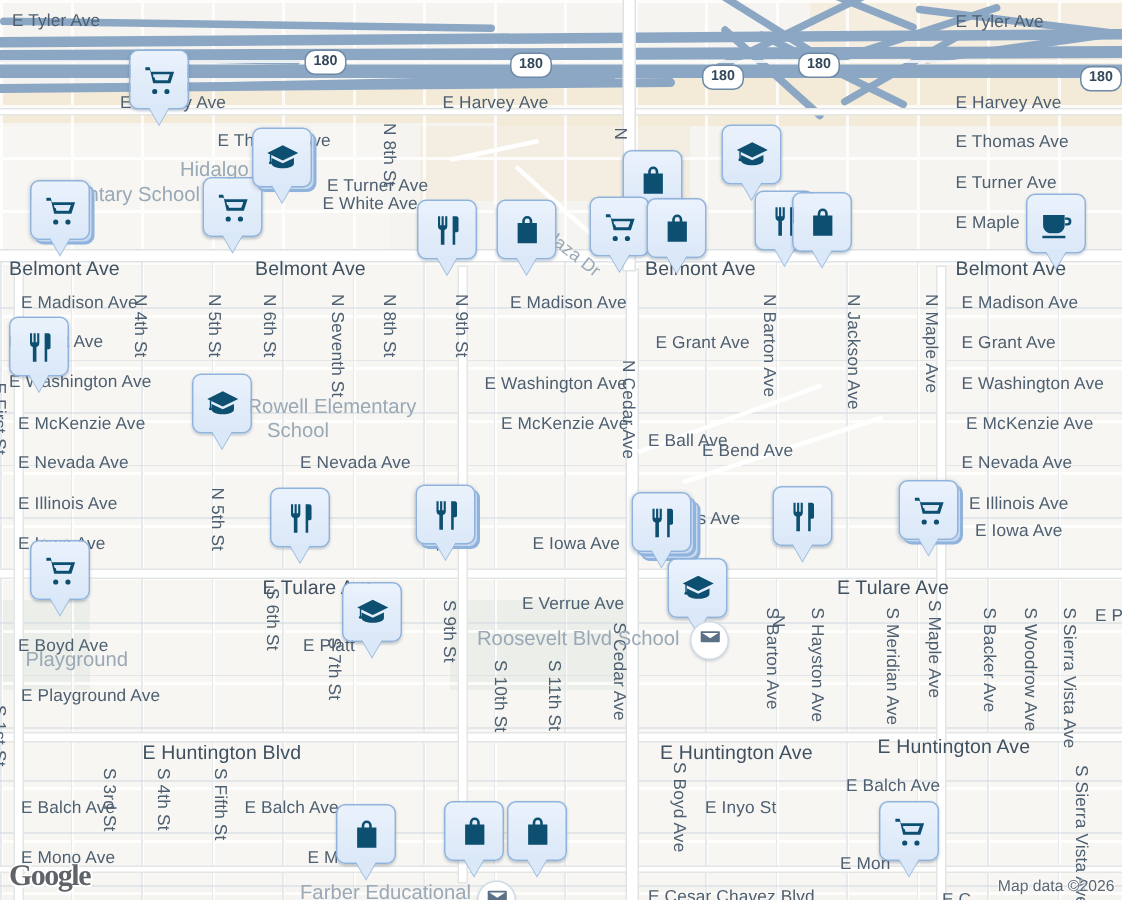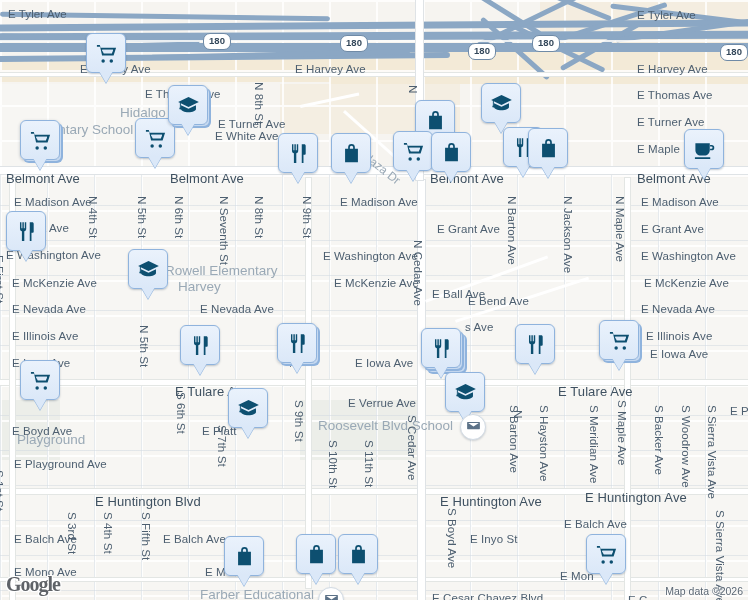--- a/index.html
+++ b/index.html
@@ -173,21 +173,21 @@
       <div class="lbl street" style="left: 323px; top: 250px;">E Washington Ave</div>
       <div class="lbl street" style="left: 641px; top: 250px;">E Washington Ave</div>
       <div class="lbl street" style="left: 12px; top: 277px;">E McKenzie Ave</div>
       <div class="lbl street" style="left: 334px; top: 277px;">E McKenzie Ave</div>
       <div class="lbl street" style="left: 644px; top: 277px;">E McKenzie Ave</div>
       <div class="lbl street" style="left: 12px; top: 303px;">E Nevada Ave</div>
       <div class="lbl street" style="left: 200px; top: 303px;">E Nevada Ave</div>
       <div class="lbl street" style="left: 641px; top: 303px;">E Nevada Ave</div>
       <div class="lbl street" style="left: 12px; top: 330px;">E Illinois Ave</div>
       <div class="lbl street" style="left: 646px; top: 330px;">E Illinois Ave</div>
-      <div class="lbl street" style="left: 465px; top: 321px;">s Ave</div>
+      <div class="lbl street" style="left: 465px; top: 340px;">s Ave</div>
       <div class="lbl street" style="left: 12px; top: 357px;">E Iowa Ave</div>
       <div class="lbl street" style="left: 355px; top: 357px;">E Iowa Ave</div>
       <div class="lbl street" style="left: 650px; top: 348px;">E Iowa Ave</div>
       <div class="lbl street big" style="left: 175px; top: 384px;">E Tulare Ave</div>
       <div class="lbl street big" style="left: 558px; top: 384px;">E Tulare Ave</div>
       <div class="lbl street" style="left: 348px; top: 397px;">E Verrue Ave</div>
       <div class="lbl street" style="left: 12px; top: 425px;">E Boyd Ave</div>
       <div class="lbl street" style="left: 202px; top: 425px;">E Platt</div>
       <div class="lbl street" style="left: 14px; top: 458px;">E Playground Ave</div>
       <div class="lbl street big" style="left: 95px; top: 494px;">E Huntington Blvd</div>
@@ -240,21 +240,21 @@
       <div class="lbl street vert" style="left: 78px; top: 512px;">S 3rd St</div>
       <div class="lbl street vert" style="left: 114px; top: 512px;">S 4th St</div>
       <div class="lbl street vert" style="left: 152px; top: 512px;">S Fifth St</div>
       <div class="lbl street vert" style="left: 458px; top: 508px;">S Boyd Ave</div>
       <div class="lbl street vert" style="left: 524px; top: 410px;">N</div>
     </div>
   <div id="places">
       <div class="poi-lbl" style="left: 120px; top: 105px;">Hidalgo</div>
       <div class="poi-lbl" style="left: 20px; top: 122px;">Elementary School</div>
       <div class="poi-lbl" style="left: 165px; top: 263px;">Rowell Elementary</div>
-      <div class="poi-lbl" style="left: 178px; top: 279px;">Harvey</div>
+      <div class="poi-lbl" style="left: 178px; top: 279px;">School</div>
       <div class="poi-lbl" style="left: 318px; top: 418px;">Roosevelt Blvd School</div>
       <div class="poi-lbl" style="left: 200px; top: 587px;">Farber Educational</div>
       <div class="poi-lbl" style="left: 17px; top: 432px;">Playground</div>
       <div class="poi-lbl sm" style="left: 367px; top: 148px; transform: rotate(38deg); transform-origin: 0px 0px;">Plaza Dr</div>
     </div>
   <div id="markers">
       <div class="mk" style="left: 86px; top: 33px;">
         <span>
           <svg viewBox="0 0 24 24">
             <path d="M2 3h3l.9 3H22l-2.6 8H7.4L5.3 5H2zm5.8 5l1.3 4h8.5l1.3-4zM8.5 18a1.8 1.8 0 110 3.6 1.8 1.8 0 010-3.6zm8.5 0a1.8 1.8 0 110 3.6 1.8 1.8 0 010-3.6z"></path>

